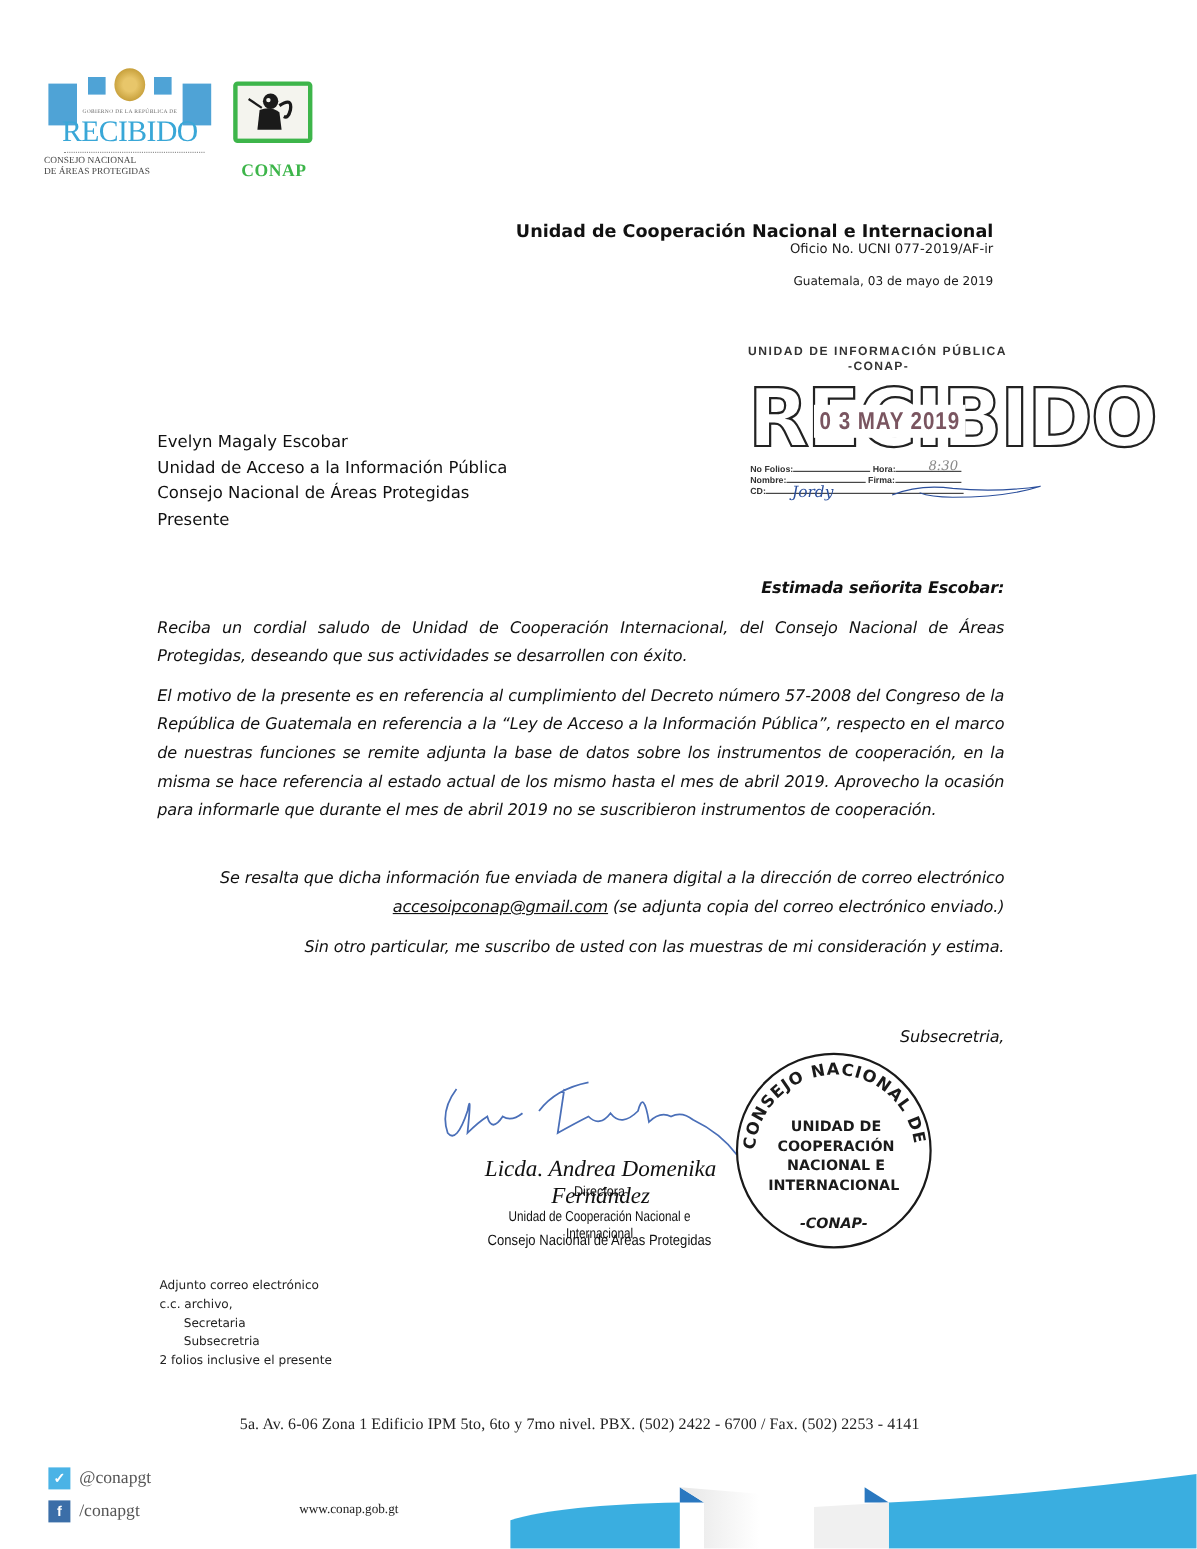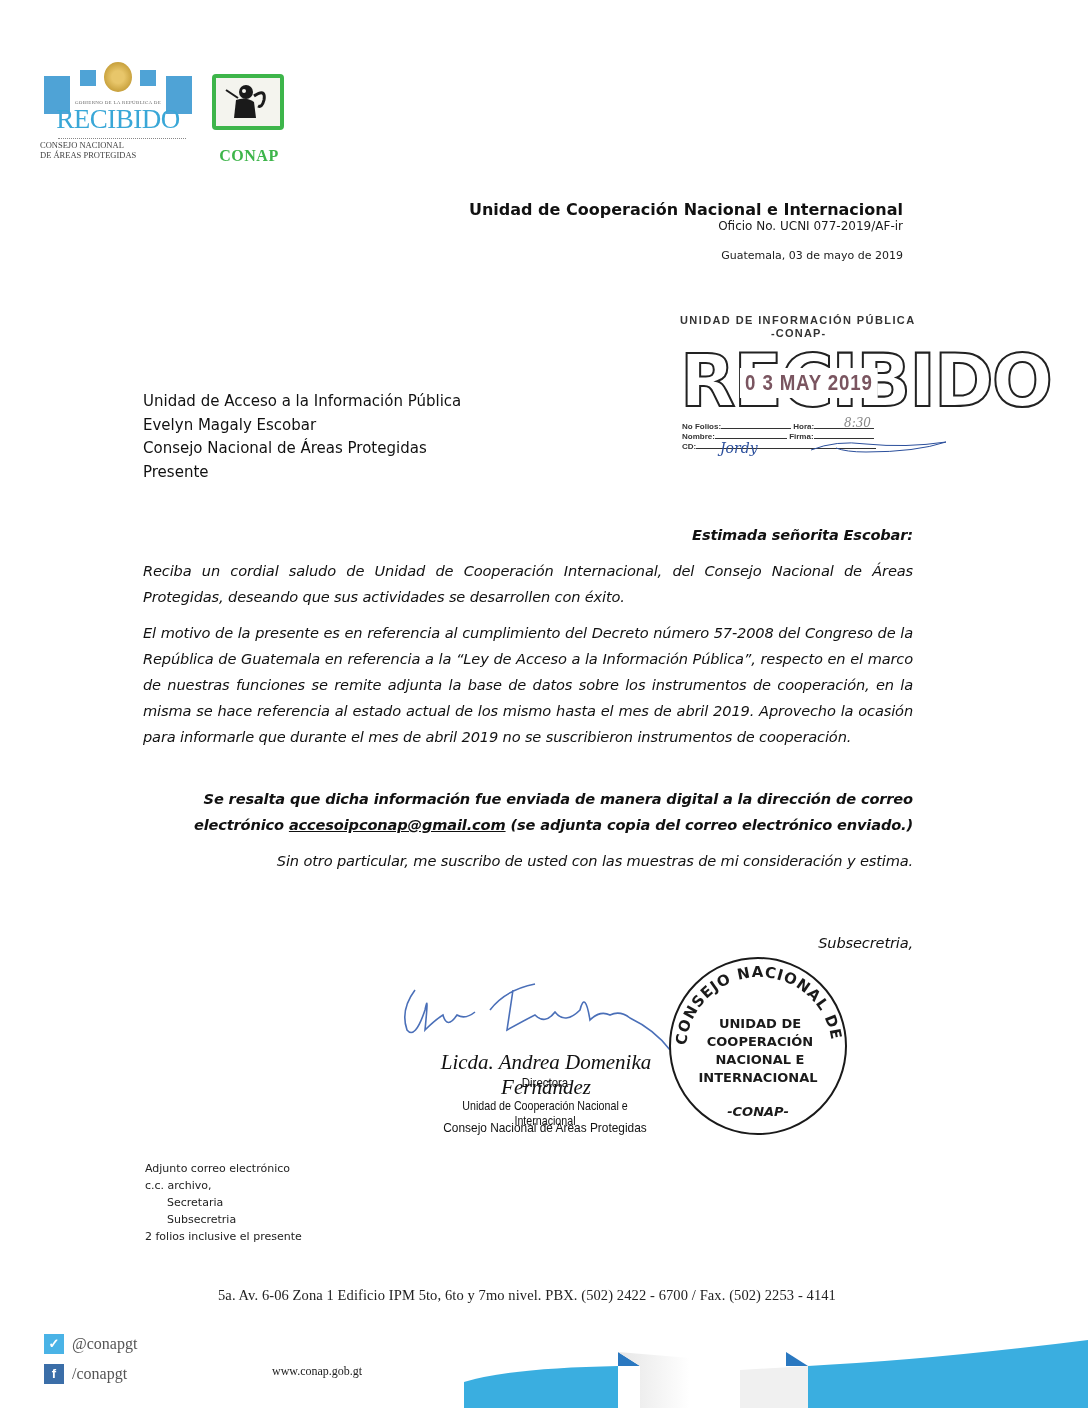--- a/index.html
+++ b/index.html
@@ -50,21 +50,21 @@
   
   .recip { left: 143px; font-family: "DejaVu Sans", sans-serif; font-size: 15px; line-height: 23.5px; color: #111; }
   #recipient { top: 390px; }
 
   
   .body-text { left: 143px; width: 770px; font-family: "DejaVu Sans", sans-serif; font-style: italic;
                font-size: 14.6px; line-height: 26px; color: #111; letter-spacing: -0.15px; text-align: right; }
   #salutation { top: 522px; font-weight: bold; }
   #p1 { top: 558px; text-align: justify; }
   #p2 { top: 620px; text-align: justify; }
-  #p3 { top: 786px; font-weight: bold; }
+  #p3 { top: 786px; }
   #p4 { top: 848px; }
   .email { text-decoration: underline; }
   #closing { top: 930px; }
 
   
   #sig-scribble { left: 395px; top: 970px; width: 290px; height: 80px; }
   .sig-block { left: 420px; width: 250px; text-align: center; font-family: "Liberation Sans", sans-serif; color: #111; }
   #sig-name { top: 1050px; font-family: "Liberation Serif", serif; font-style: italic; font-size: 21px; width: 260px; left: 416px; }
   #sig-role { top: 1075px; font-size: 13px; transform: scaleX(.88); }
   #sig-unit { top: 1098px; font-size: 13px; transform: scaleX(.82); }
@@ -135,22 +135,22 @@
     <div class="st-row"><span>CD:</span><span class="st-line" style="width:180px"></span></div>
   </div>
   <div class="st-hand" style="left:44px;top:128px;">Jordy</div>
   <div class="st-hand" style="left:168px;top:104px;font-size:12px;color:#888;">8:30</div>
   <svg class="abs" style="left:130px;top:118px" width="150" height="30">
     <path d="M5 20 Q30 10 60 14 Q100 18 140 12 Q110 22 60 22 Q40 22 30 18" stroke="#2b4f9c" stroke-width="1" fill="none"></path>
   </svg>
 </div>
 
 <div id="recipient" class="abs recip">
+  <div>Evelyn Magaly Escobar</div>
   <div>Unidad de Acceso a la Información Pública</div>
-  <div>Evelyn Magaly Escobar</div>
   <div>Consejo Nacional de Áreas Protegidas</div>
   <div>Presente</div>
 </div>
 
 <div id="salutation" class="abs body-text">Estimada señorita Escobar:</div>
 <div id="p1" class="abs body-text">Reciba un cordial saludo de Unidad de Cooperación Internacional, del Consejo Nacional de Áreas Protegidas, deseando que sus actividades se desarrollen con éxito.</div>
 <div id="p2" class="abs body-text">El motivo de la presente es en referencia al cumplimiento del Decreto número 57-2008 del Congreso de la República de Guatemala en referencia a la “Ley de Acceso a la Información Pública”, respecto en el marco de nuestras funciones se remite adjunta la base de datos sobre los instrumentos de cooperación, en la misma se hace referencia al estado actual de los mismo hasta el mes de abril 2019.  Aprovecho la ocasión para informarle que durante el mes de abril 2019 no se suscribieron instrumentos de cooperación.</div>
 <div id="p3" class="abs body-text"><span>Se resalta que dicha información fue enviada de manera digital a la dirección de correo electrónico </span><span class="email">accesoipconap@gmail.com</span><span> (se adjunta copia del correo electrónico enviado.)</span></div>
 <div id="p4" class="abs body-text">Sin otro particular, me suscribo de usted con las muestras de mi consideración y estima.</div>
 <div id="closing" class="abs body-text">Subsecretria,</div>

